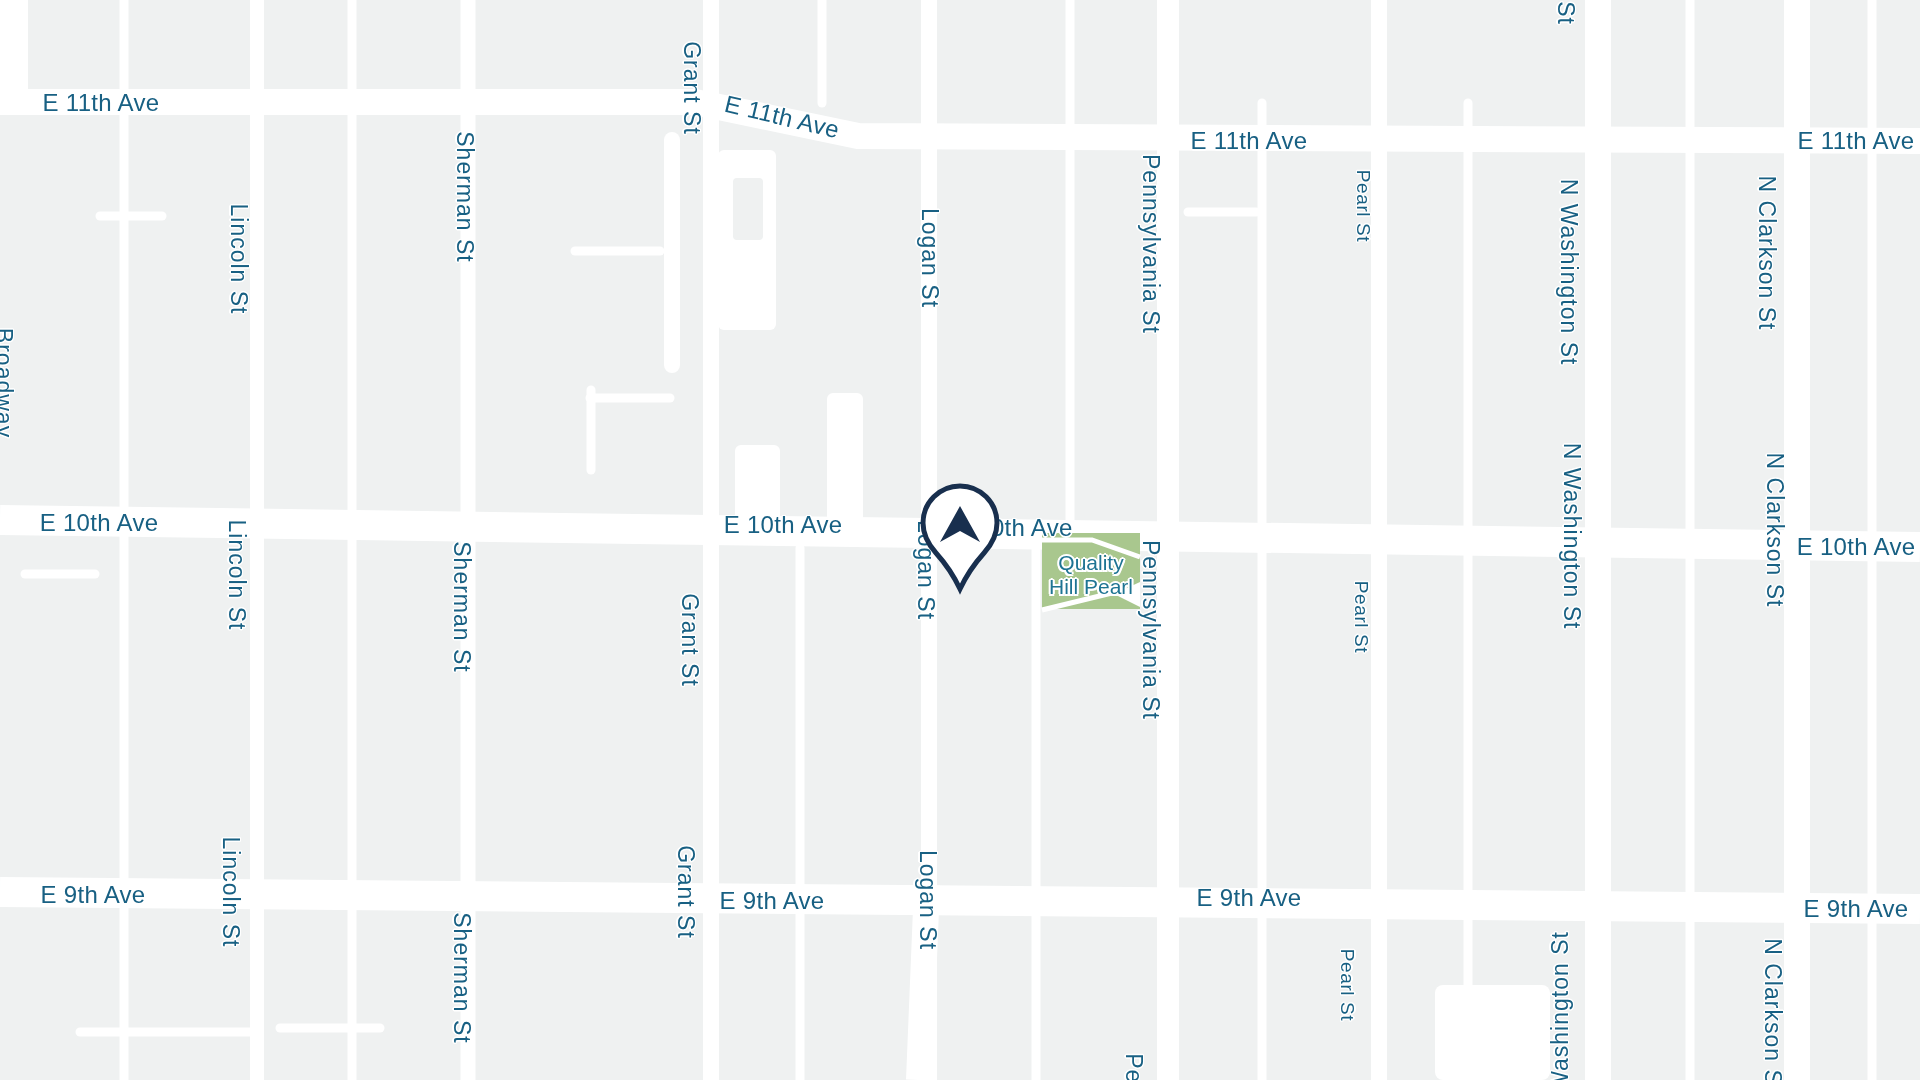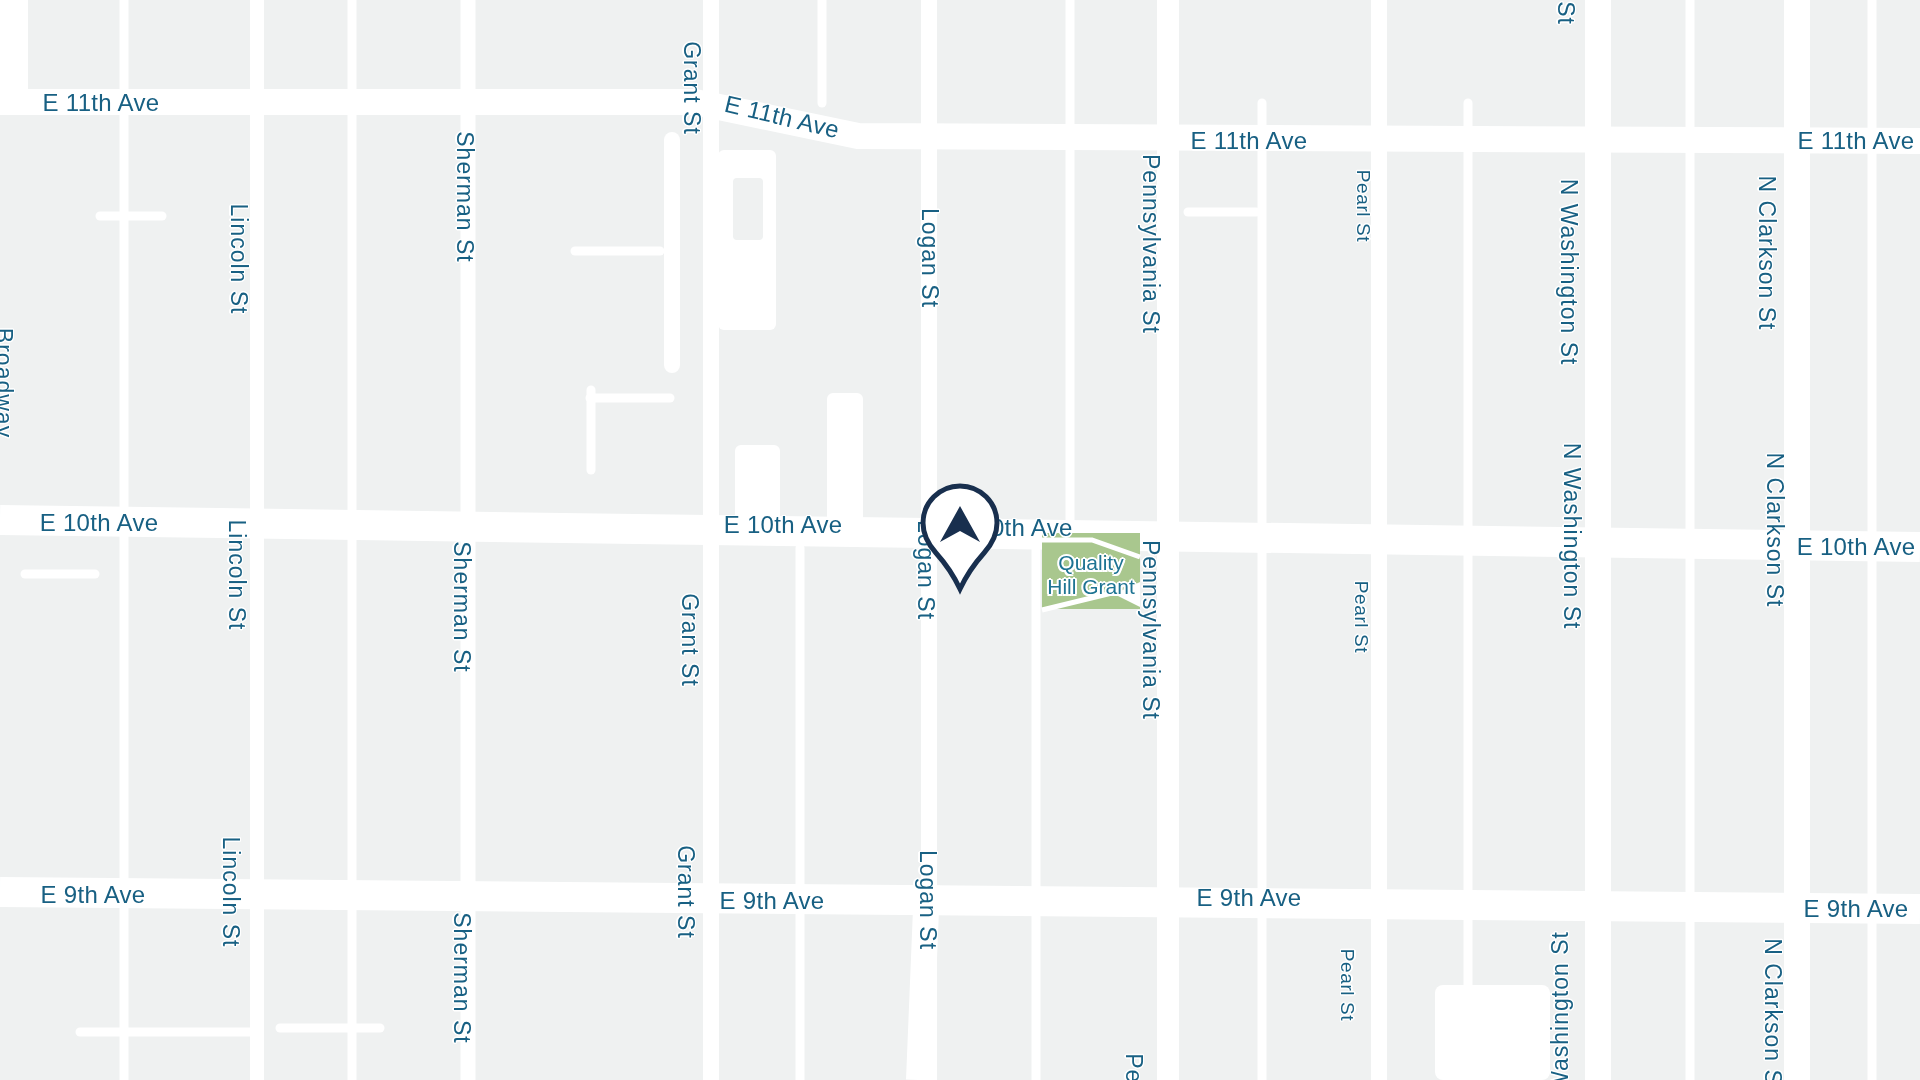--- a/index.html
+++ b/index.html
@@ -161,21 +161,21 @@
   <div class="lbl st" style="left:1766px;top:253px">N Clarkson St</div>
   <div class="lbl st" style="left:1774px;top:530px">N Clarkson St</div>
 
   <div class="lbl st" style="left:1565px;top:13px">St</div>
   <div class="lbl st up" style="left:1560px;top:1012px">Washington St</div>
   <div class="lbl st" style="left:1772px;top:1012px">N Clarkson S</div>
   <div class="lbl st" style="left:1133px;top:1082px">Penn</div>
 
   <div>
     <div class="park-lbl" style="left:1081px;top:563px">Quality</div>
-    <div class="park-lbl" style="left:1081px;top:587px">Hill Grant</div>
+    <div class="park-lbl" style="left:1081px;top:587px">Hill Pearl</div>
   </div>
 
   <svg id="pin" width="90" height="112" viewBox="915 483 90 112">
     <path d="M960,589 C952,572 945,563 936,553 C927,543 923,534 923,523
              A37,37 0 1 1 997,523
              C997,534 993,543 984,553 C975,563 968,572 960,589 Z" fill="var(--pin-fill,#ffffff)" stroke="var(--pin-outline,#182f4e)" stroke-width="5"></path>
     <path d="M960,506 L980,542 L960,531 L940,542 Z" fill="var(--pin-outline,#182f4e)"></path>
   </svg>
 
 </div>

